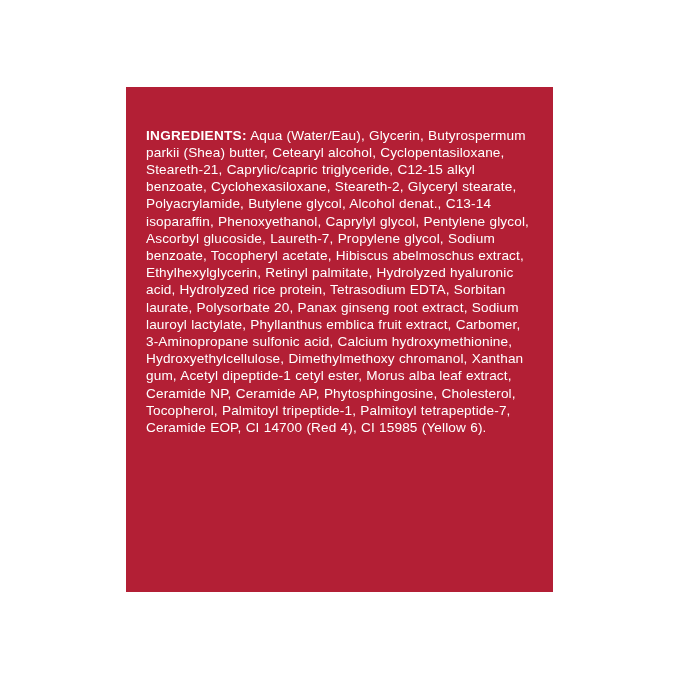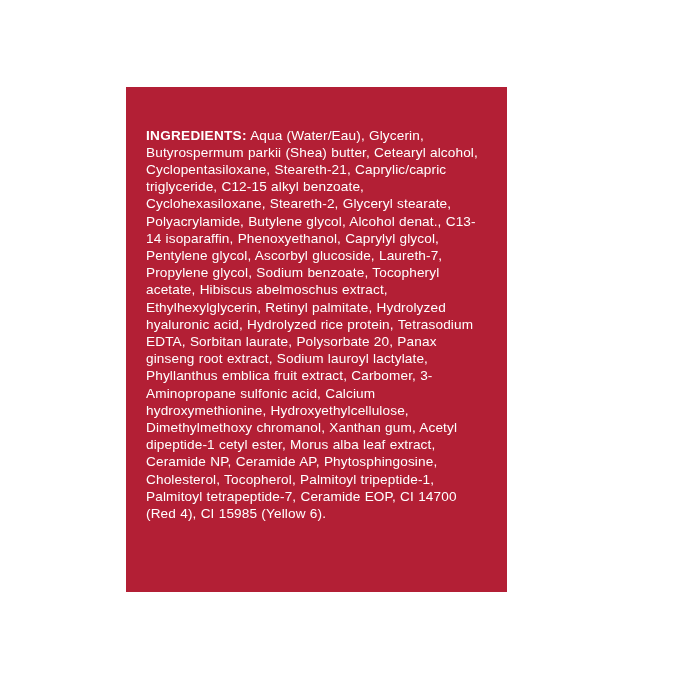--- a/index.html
+++ b/index.html
@@ -16,21 +16,21 @@
   #page {
     position: relative;
     width: 679px;
     height: 679px;
     background: #ffffff;
   }
   #label-panel {
     position: absolute;
     left: 126px;
     top: 87px;
-    width: 381px;
+    width: 427px;
     height: 505px;
     background: #b31f35;
     box-sizing: border-box;
     padding: 26px 22px 0 20px;
   }
   #ingredients-block {
     color: #ffffff;
     font-size: 13.6px;
     line-height: 17.2px;
     letter-spacing: 0.01em;

